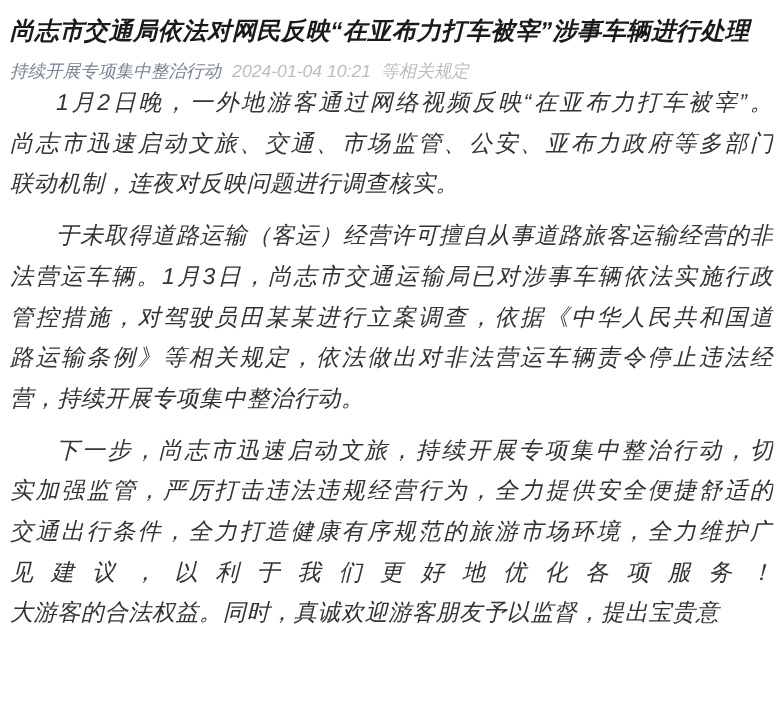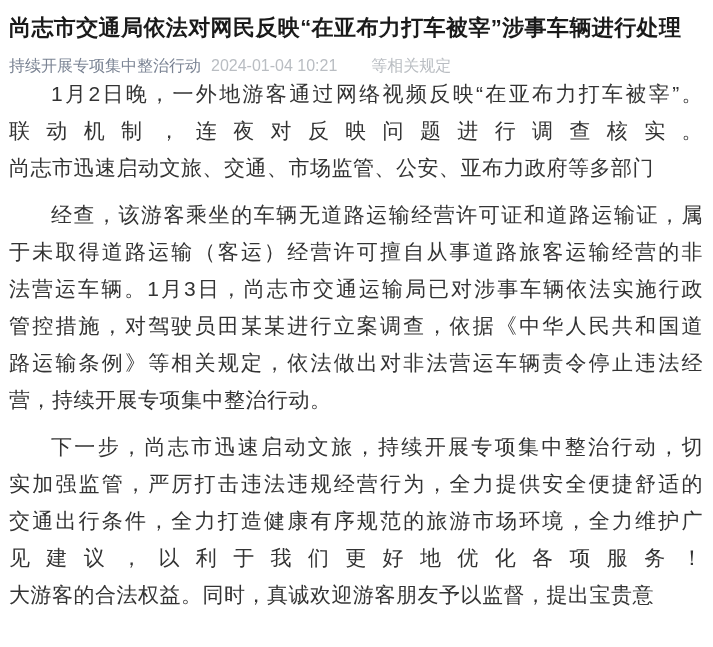--- a/index.html
+++ b/index.html
@@ -8,20 +8,21 @@
   }
   body {
     width: 713px;
     height: 647px;
     background: var(--c-bg, #ffffff);
     overflow: hidden;
     font-family: "Liberation Sans", sans-serif;
   }
   .page {
     padding: 12px 10px 0 9px;
+    font-style: italic;
   }
   .article-title {
     margin: 0;
     font-size: 22px;
     line-height: 31px;
     font-weight: 700;
     letter-spacing: 0.4px;
     color: var(--c-title, #1a1a1a);
     white-space: nowrap;
   }
@@ -31,21 +32,21 @@
     line-height: 19px;
     white-space: nowrap;
   }
   .account-name {
     color: var(--c-account, #7b8494);
     margin-right: 10px;
     cursor: pointer;
   }
   .publish-date {
     color: var(--c-meta, #b9bdc2);
-    margin-right: 34px;
+    margin-right: 9px;
   }
   .publish-location {
     color: var(--c-meta, #b9bdc2);
   }
   .article-body {
   }
   .para {
     margin: 0 0 10px 0;
   }
   .line {
@@ -71,25 +72,24 @@
   <h1 class="article-title">尚志市交通局依法对网民反映“在亚布力打车被宰”涉事车辆进行处理</h1>
 
   <div class="byline">
     <span class="account-name">持续开展专项集中整治行动</span><span class="publish-date">2024-01-04 10:21</span><span class="publish-location">等相关规定</span>
   </div>
 
   <div class="article-body">
 
   <div class="para">
         <div class="line">1月2日晚，一外地游客通过网络视频反映“在亚布力打车被宰”。</div>
+        <div class="line">尚志市迅速启动文旅、交通、市场监管、公安、亚布力政府等多部门</div>
         <div class="line">联动机制，连夜对反映问题进行调查核实。</div>
-        <div class="line">尚志市迅速启动文旅、交通、市场监管、公安、亚布力政府等多部门</div>
       </div>
       <div class="para">
-        <div class="line">经查，该游客乘坐的车辆无道路运输经营许可证和道路运输证，属</div>
         <div class="line">于未取得道路运输（客运）经营许可擅自从事道路旅客运输经营的非</div>
         <div class="line">法营运车辆。1月3日，尚志市交通运输局已对涉事车辆依法实施行政</div>
         <div class="line">管控措施，对驾驶员田某某进行立案调查，依据《中华人民共和国道</div>
         <div class="line">路运输条例》等相关规定，依法做出对非法营运车辆责令停止违法经</div>
         <div class="line">营，持续开展专项集中整治行动。</div>
       </div>
       <div class="para">
         <div class="line">下一步，尚志市迅速启动文旅，持续开展专项集中整治行动，切</div>
         <div class="line">实加强监管，严厉打击违法违规经营行为，全力提供安全便捷舒适的</div>
         <div class="line">交通出行条件，全力打造健康有序规范的旅游市场环境，全力维护广</div>

